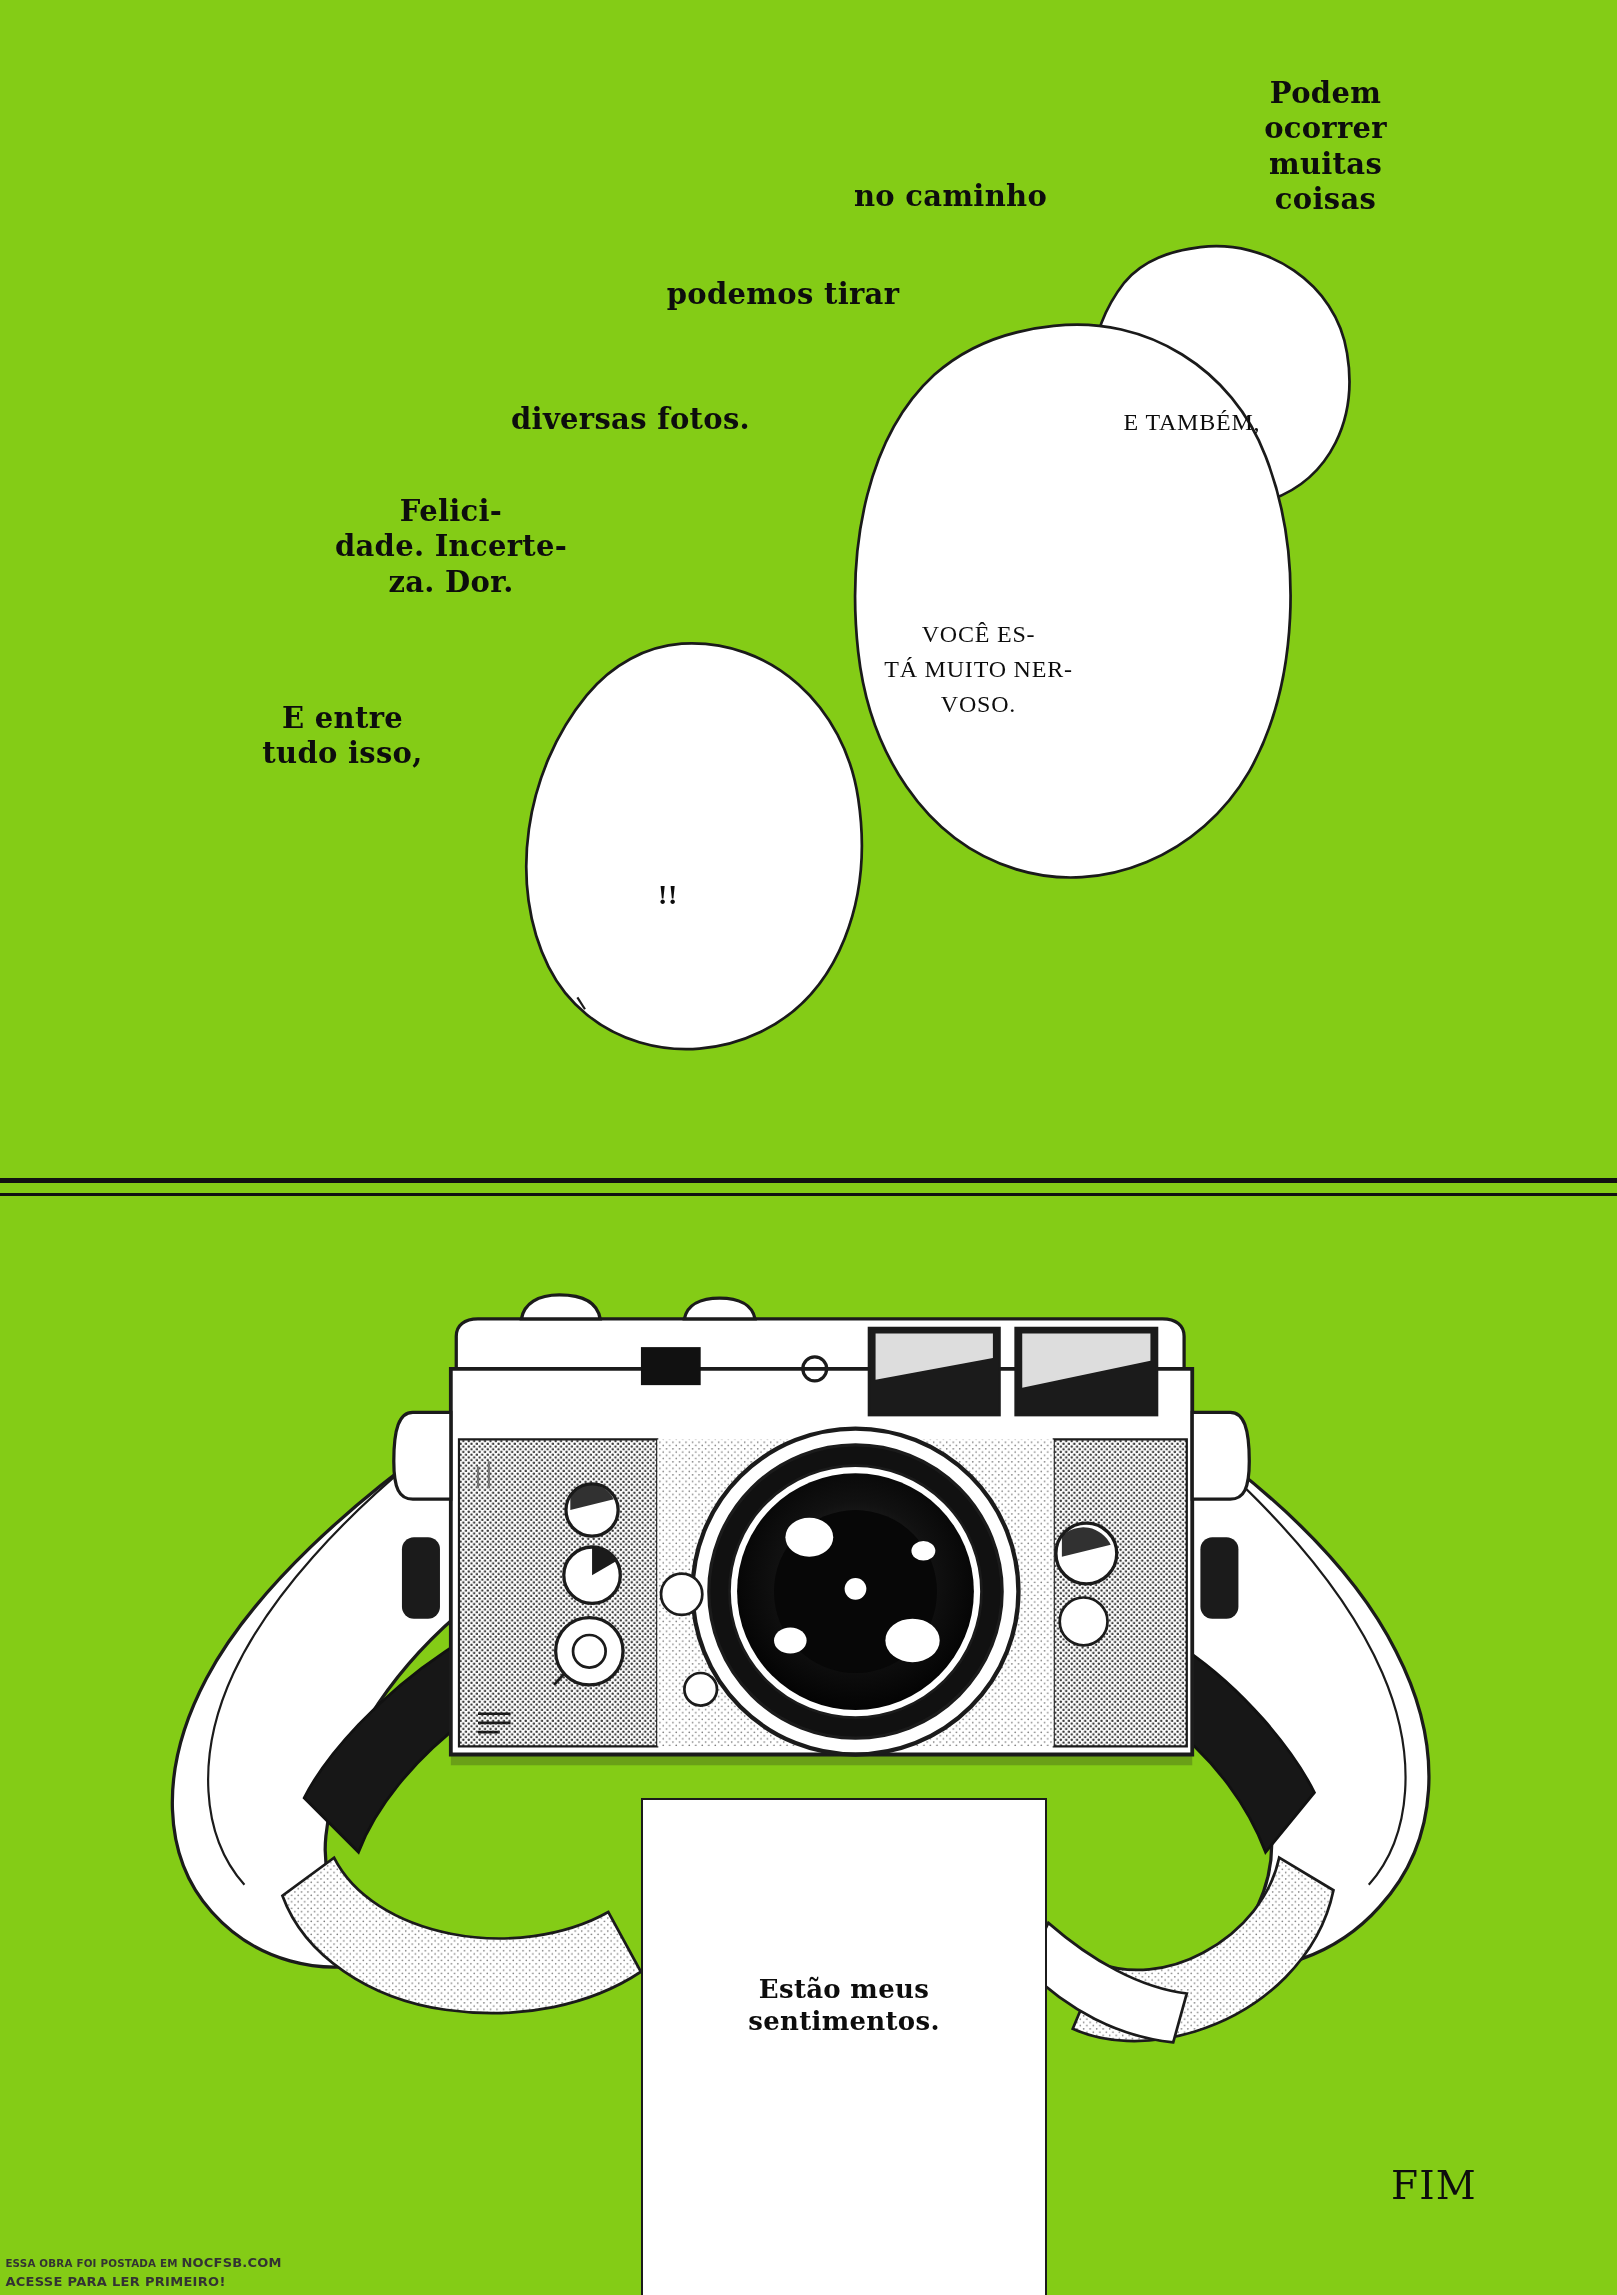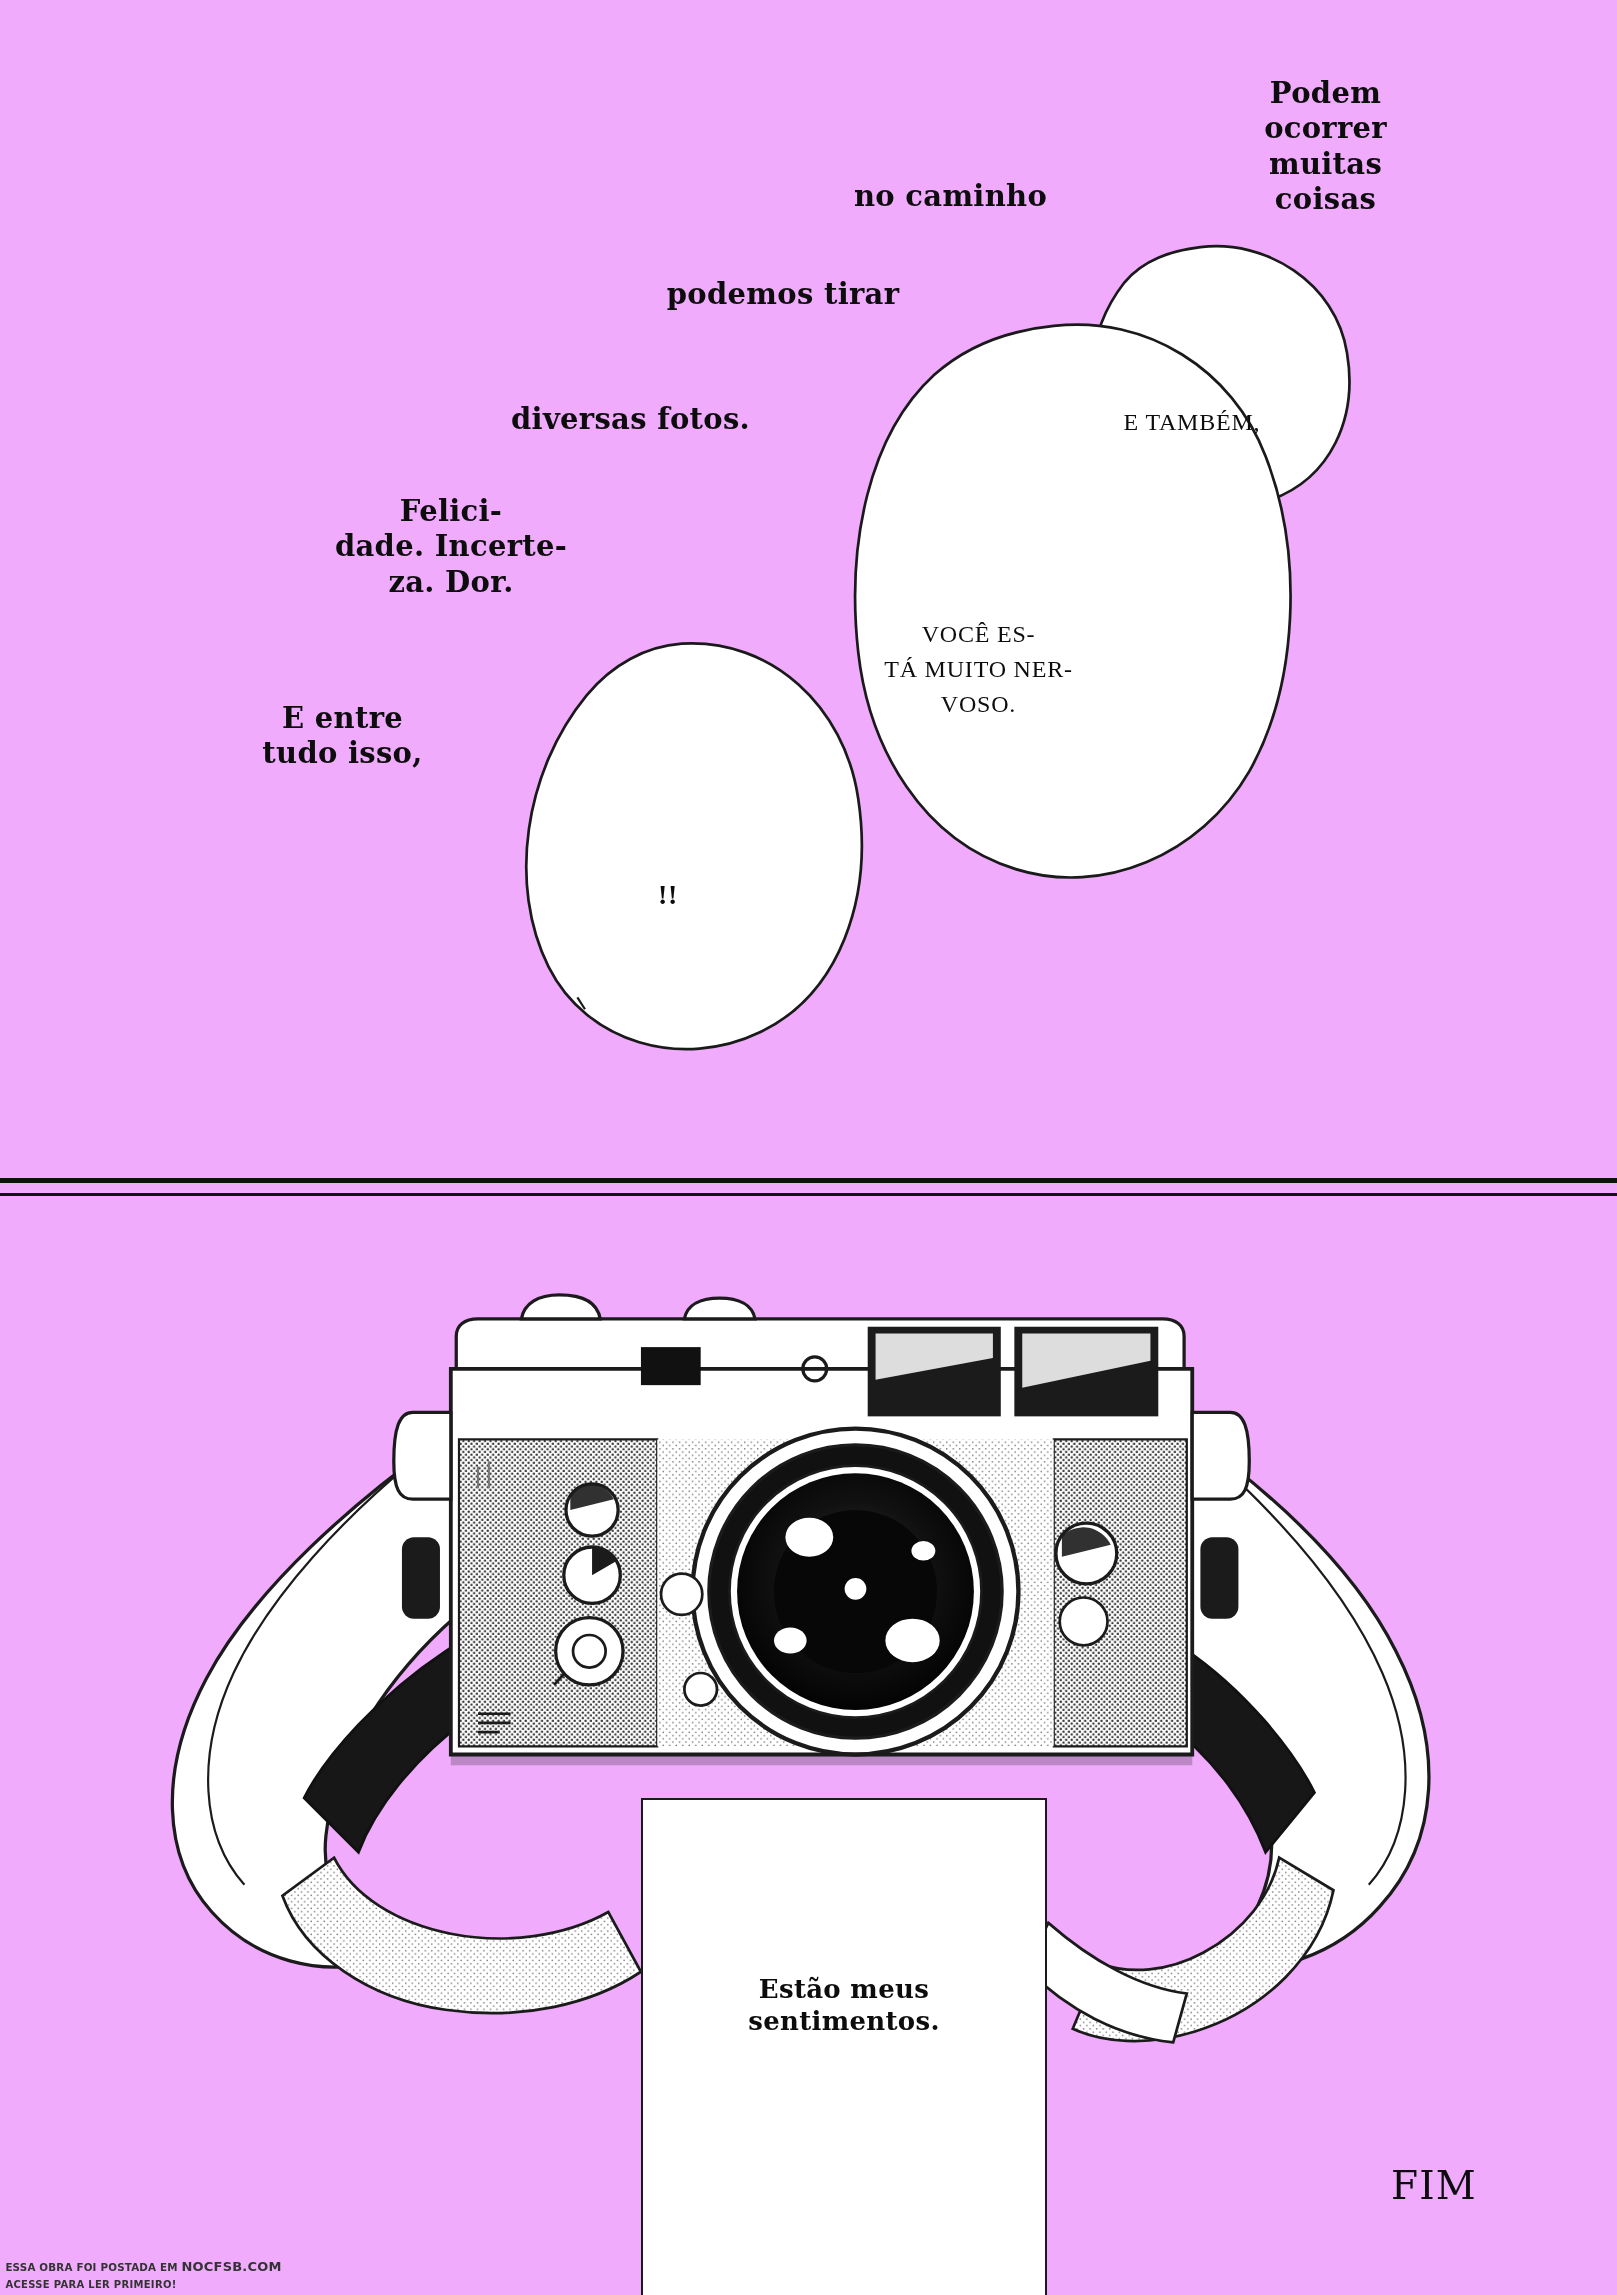--- a/index.html
+++ b/index.html
@@ -7,21 +7,21 @@
     padding: 0;
     background: #ffffff;
   }
   body {
     font-family: "DejaVu Sans", sans-serif;
   }
   #page {
     position: relative;
     width: 1617px;
     height: 2295px;
-    background: #f0abfc;
+    background: #84cc16;
     overflow: hidden;
   }
 
   
   .txt {
     position: absolute;
     color: #0d0d0d;
     line-height: 1.22;
     white-space: pre-line;
     text-align: center;
@@ -78,21 +78,21 @@
     left: 5.4px;
     bottom: 3.3px;
     color: #333333;
     font-family: "DejaVu Sans", sans-serif;
     font-size: 10.3px;
     font-weight: 700;
     letter-spacing: 0.2px;
     line-height: 1.5;
   }
   .watermark .line2 {
-    font-size: 10px;
+    font-size: 13px;
     letter-spacing: 0.3px;
   }
   .wm-site {
     font-size: 13px;
   }
 </style>
 </head>
 <body>
 
 <div id="page">

